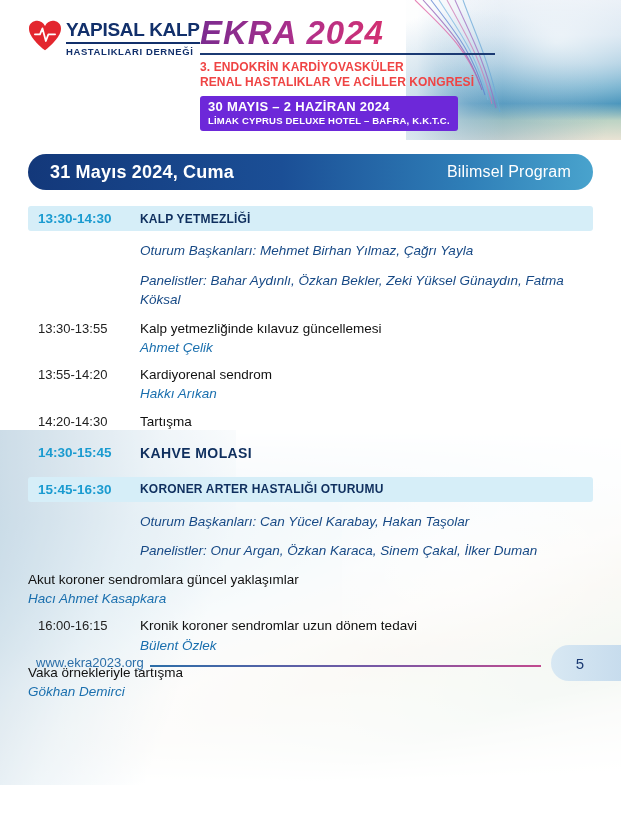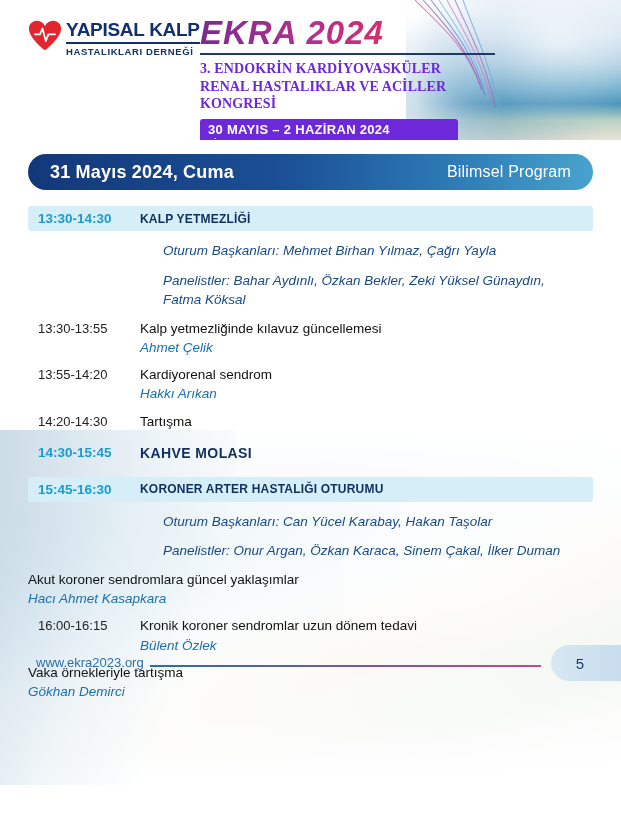--- a/index.html
+++ b/index.html
@@ -136,26 +136,25 @@
     background-clip: text;
     color: transparent;
     margin-bottom: 4px;
   }
   .ekra-rule {
     height: 2px;
     background: #1b3a73;
     margin: 3px 0 5px 0;
   }
   .ekra-sub1, .ekra-sub2 {
-    font-size: 14px;
-    font-weight: bold;
-    color: #6d28d9;
+    font-size: 12px;
+    font-weight: bold;
+    color: #ef4444;
     letter-spacing: 0.1px;
     line-height: 1.25;
-    font-family: Liberation Serif, serif;
   }
   .ekra-dates {
     margin-top: 6px;
     background: #6d28d9;
     color: #ffffff;
     border-radius: 3px;
     padding: 4px 8px 5px 8px;
     display: inline-block;
   }
   .ekra-dates .d1 {
@@ -223,21 +222,20 @@
     color: #0f2f5e;
     font-size: 12px;
     font-weight: bold;
     letter-spacing: 0.2px;
     text-align: right;
   }
 
   .meta-row {
     display: flex;
     margin-bottom: 10px;
-    gap: 23px;
   }
   .meta-spacer { width: 112px; flex: 0 0 112px; }
   .meta-text {
     font-size: 13.5px;
     font-style: italic;
     color: #184a86;
     line-height: 1.45;
     padding-right: 10px;
   }
 

